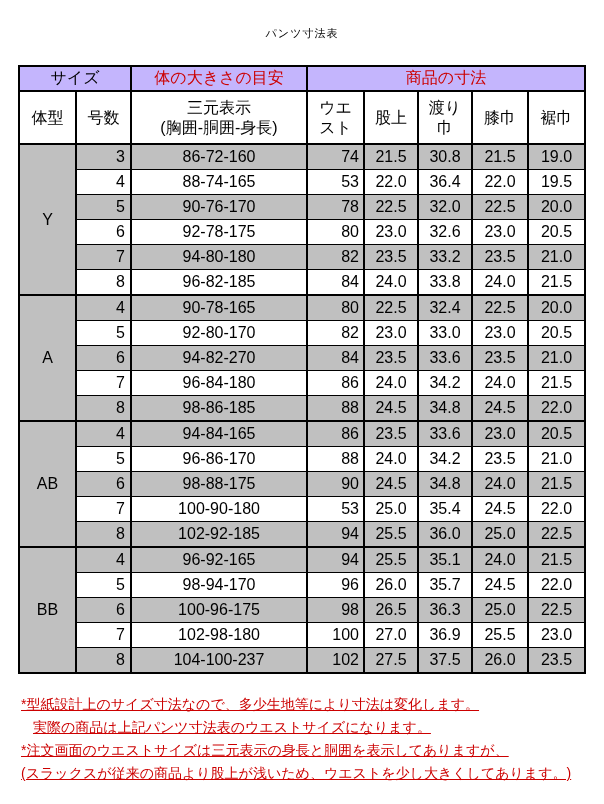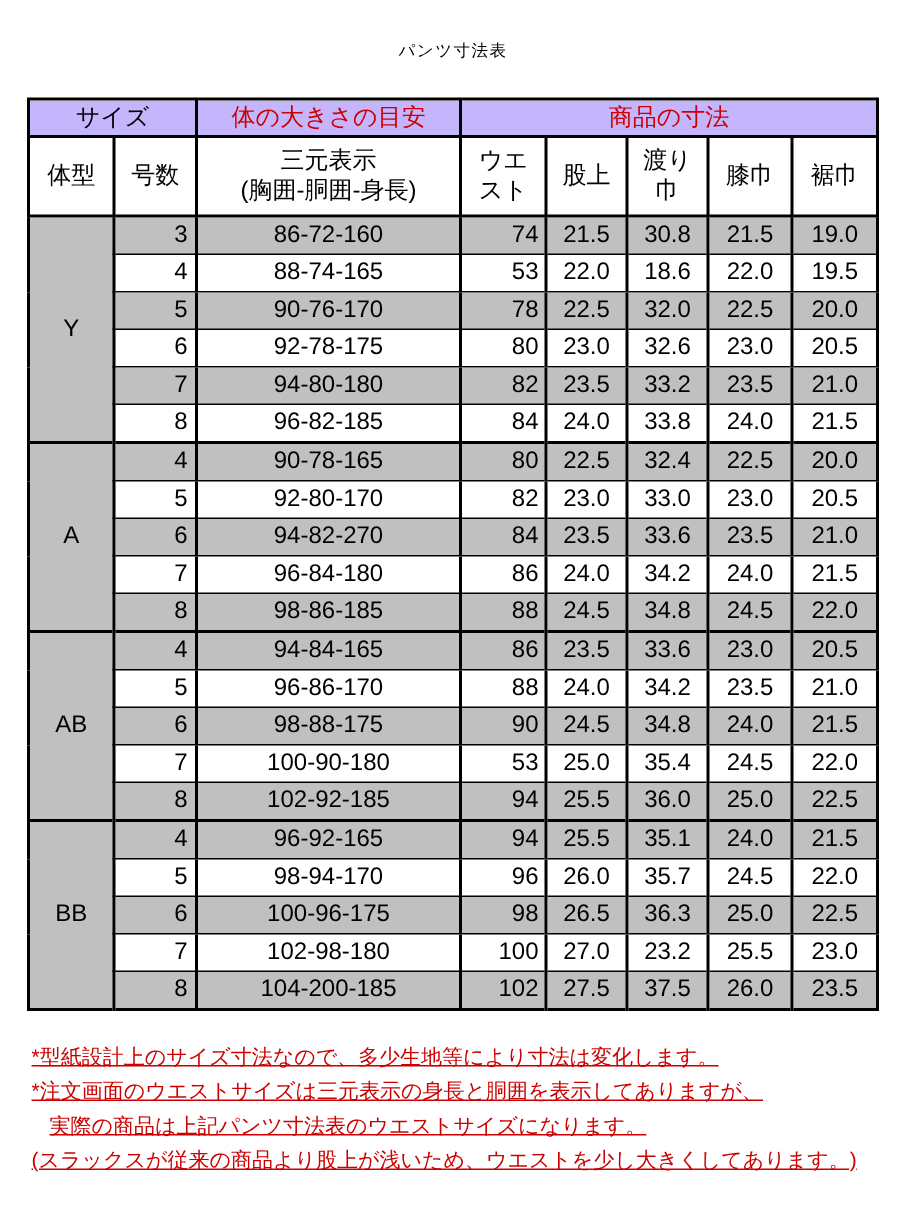--- a/index.html
+++ b/index.html
@@ -99,21 +99,21 @@
         <td class="cell-rise">21.5</td>
         <td class="cell-watari">30.8</td>
         <td class="cell-knee">21.5</td>
         <td class="cell-hem">19.0</td>
       </tr>
       <tr class="row-white">
         <td class="cell-size">4</td>
         <td class="cell-sanen">88-74-165</td>
         <td class="cell-waist">53</td>
         <td class="cell-rise">22.0</td>
-        <td class="cell-watari">18.6</td>
+        <td class="cell-watari">36.4</td>
         <td class="cell-knee">22.0</td>
         <td class="cell-hem">19.5</td>
       </tr>
       <tr class="row-gray">
         <td class="cell-size">5</td>
         <td class="cell-sanen">90-76-170</td>
         <td class="cell-waist">78</td>
         <td class="cell-rise">22.5</td>
         <td class="cell-watari">32.0</td>
         <td class="cell-knee">22.5</td>
@@ -264,34 +264,34 @@
         <td class="cell-rise">26.5</td>
         <td class="cell-watari">36.3</td>
         <td class="cell-knee">25.0</td>
         <td class="cell-hem">22.5</td>
       </tr>
       <tr class="row-white">
         <td class="cell-size">7</td>
         <td class="cell-sanen">102-98-180</td>
         <td class="cell-waist">100</td>
         <td class="cell-rise">27.0</td>
-        <td class="cell-watari">23.2</td>
+        <td class="cell-watari">36.9</td>
         <td class="cell-knee">25.5</td>
         <td class="cell-hem">23.0</td>
       </tr>
       <tr class="row-gray">
         <td class="cell-size">8</td>
-        <td class="cell-sanen">104-200-185</td>
+        <td class="cell-sanen">104-100-237</td>
         <td class="cell-waist">102</td>
         <td class="cell-rise">27.5</td>
         <td class="cell-watari">37.5</td>
         <td class="cell-knee">26.0</td>
         <td class="cell-hem">23.5</td>
       </tr>
     </tbody>
 </table>
 
 <div class="notes">
     <div class="note-line">*型紙設計上のサイズ寸法なので、多少生地等により寸法は変化します。</div>
+    <div class="note-line indent-1">実際の商品は上記パンツ寸法表のウエストサイズになります。</div>
     <div class="note-line">*注文画面のウエストサイズは三元表示の身長と胴囲を表示してありますが、</div>
-    <div class="note-line indent-1">実際の商品は上記パンツ寸法表のウエストサイズになります。</div>
     <div class="note-line">(スラックスが従来の商品より股上が浅いため、ウエストを少し大きくしてあります。)</div>
   </div>
 
 </body></html>

